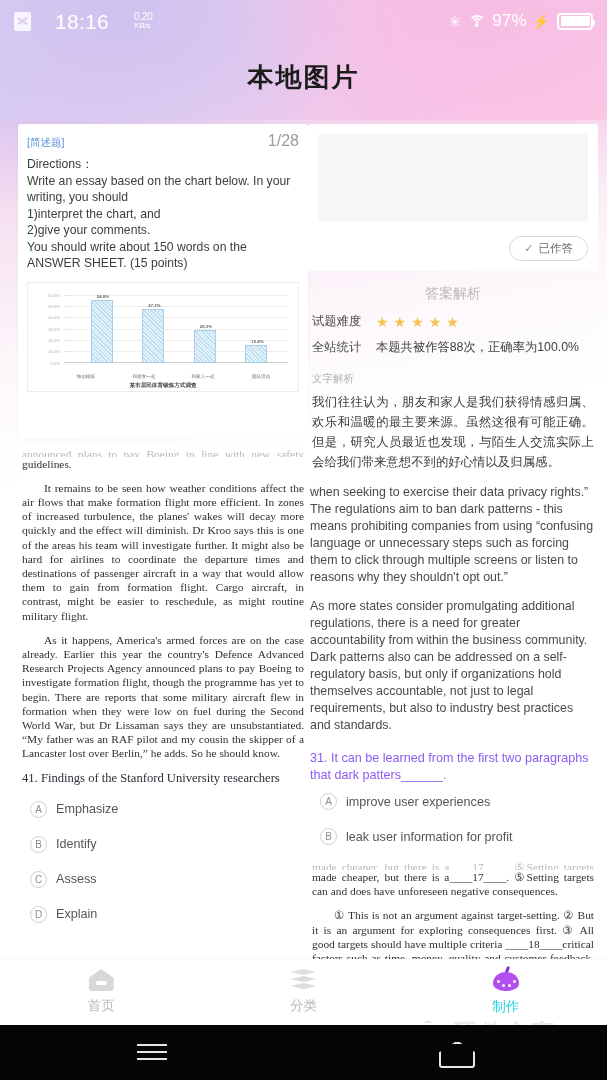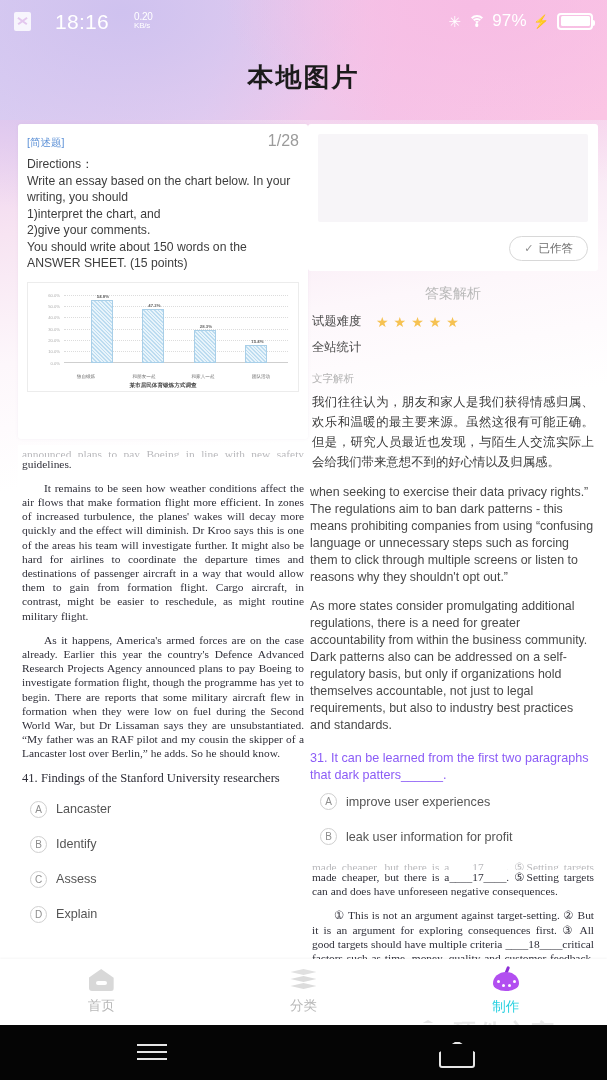--- a/index.html
+++ b/index.html
@@ -403,21 +403,21 @@
       <div class="serif-cut">announced plans to pay Boeing in line with new safety guidelines.</div>
       <p class="noindent">guidelines.</p>
       <p>It remains to be seen how weather conditions affect the air flows that make formation flight more efficient. In zones of increased turbulence, the planes' wakes will decay more quickly and the effect will diminish. Dr Kroo says this is one of the areas his team will investigate further. It might also be hard for airlines to coordinate the departure times and destinations of passenger aircraft in a way that would allow them to gain from formation flight. Cargo aircraft, in contrast, might be easier to reschedule, as might routine military flight.</p>
       <p>As it happens, America's armed forces are on the case already. Earlier this year the country's Defence Advanced Research Projects Agency announced plans to pay Boeing to investigate formation flight, though the programme has yet to begin. There are reports that some military aircraft flew in formation when they were low on fuel during the Second World War, but Dr Lissaman says they are unsubstantiated. “My father was an RAF pilot and my cousin the skipper of a Lancaster lost over Berlin,” he adds. So he should know.</p>
       <div class="qnum-serif">41. Findings of the Stanford University researchers</div>
     </div>
 
     <div>
       <div class="choice">
         <div class="bub">A</div>
-        <div>Lancaster</div>
+        <div>Emphasize</div>
       </div>
       <div class="choice">
         <div class="bub">B</div>
         <div>Identify</div>
       </div>
       <div class="choice">
         <div class="bub">C</div>
         <div>Assess</div>
       </div>
       <div class="choice">
@@ -447,20 +447,21 @@
         <span>★</span>
         <span>★</span>
         <span>★</span>
         <span>★</span>
         <span>★</span>
       </div>
     </div>
 
     <div class="meta-row">
       <div class="meta-key">全站统计</div>
+      <div class="meta-val">本题共被作答88次，正确率为100.0%</div>
     </div>
 
     <div class="sec-label">文字解析</div>
     <div class="cn-para">我们往往认为，朋友和家人是我们获得情感归属、欢乐和温暖的最主要来源。虽然这很有可能正确。但是，研究人员最近也发现，与陌生人交流实际上会给我们带来意想不到的好心情以及归属感。</div>
 
     <div class="en-para">when seeking to exercise their data privacy rights.” The regulations aim to ban dark patterns - this means prohibiting companies from using “confusing language or unnecessary steps such as forcing them to click through multiple screens or listen to reasons why they shouldn't opt out.”</div>
     <div class="en-para">As more states consider promulgating additional regulations, there is a need for greater accountability from within the business community. Dark patterns also can be addressed on a self-regulatory basis, but only if organizations hold themselves accountable, not just to legal requirements, but also to industry best practices and standards.</div>
 
     <div class="q31">31. It can be learned from the first two paragraphs that dark patters______.</div>
 

